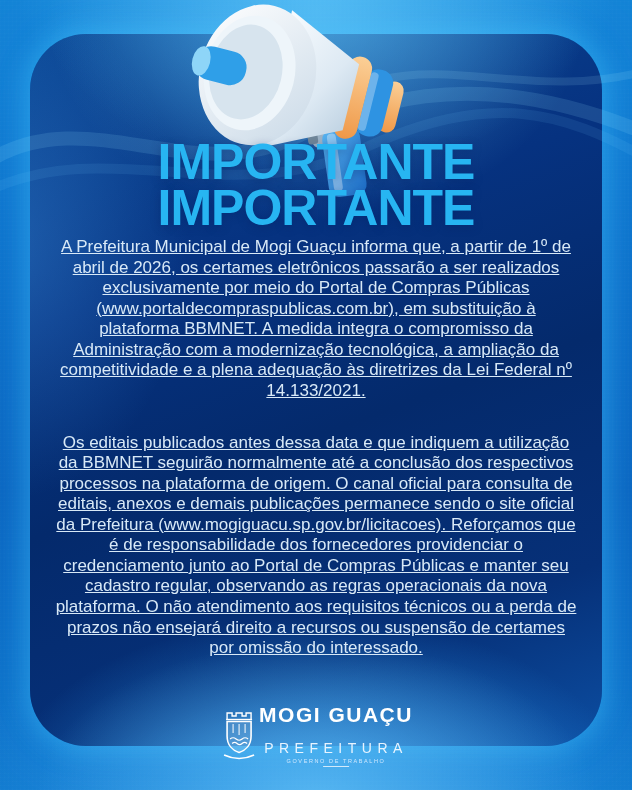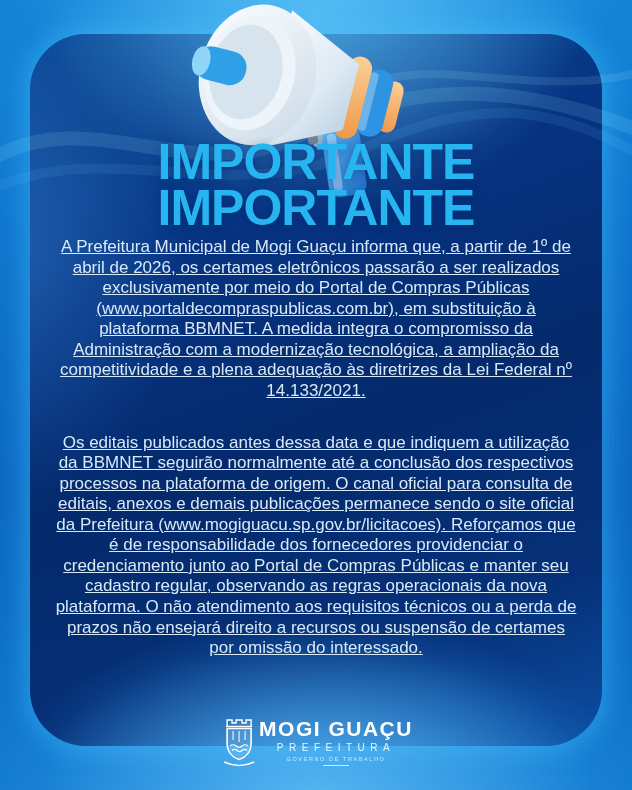--- a/index.html
+++ b/index.html
@@ -49,21 +49,21 @@
     color:#d8e9f7;font-size:17px;line-height:1.21;text-align:center;text-decoration:underline;
   }
   .content p{margin:0;}
   .content p + p{margin-top:31px;}
   .logo{
     position:absolute;left:50%;bottom:23px;transform:translateX(-50%);
     display:flex;align-items:center;z-index:5;color:#fff;
   }
   .logo-text{display:flex;flex-direction:column;align-items:center;}
   .logo-city{font-weight:700;font-size:21px;letter-spacing:1.5px;line-height:1;}
-  .logo-sub{font-size:10px;letter-spacing:5.5px;margin-top:4px;line-height:1;color:#e8f4ff;}
+  .logo-sub{font-size:14px;letter-spacing:5.5px;margin-top:16px;line-height:1;color:#e8f4ff;}
   .logo-tag{font-size:5.5px;letter-spacing:1.6px;margin-top:4px;line-height:1;color:#cfe8ff;}
   .logo-rule{width:26px;height:1px;background:rgba(255,255,255,.75);margin-top:2px;}
 </style>
 </head>
 <body>
 
 <div class="poster">
   <div class="texture"></div>
 
   <div class="card"></div>

